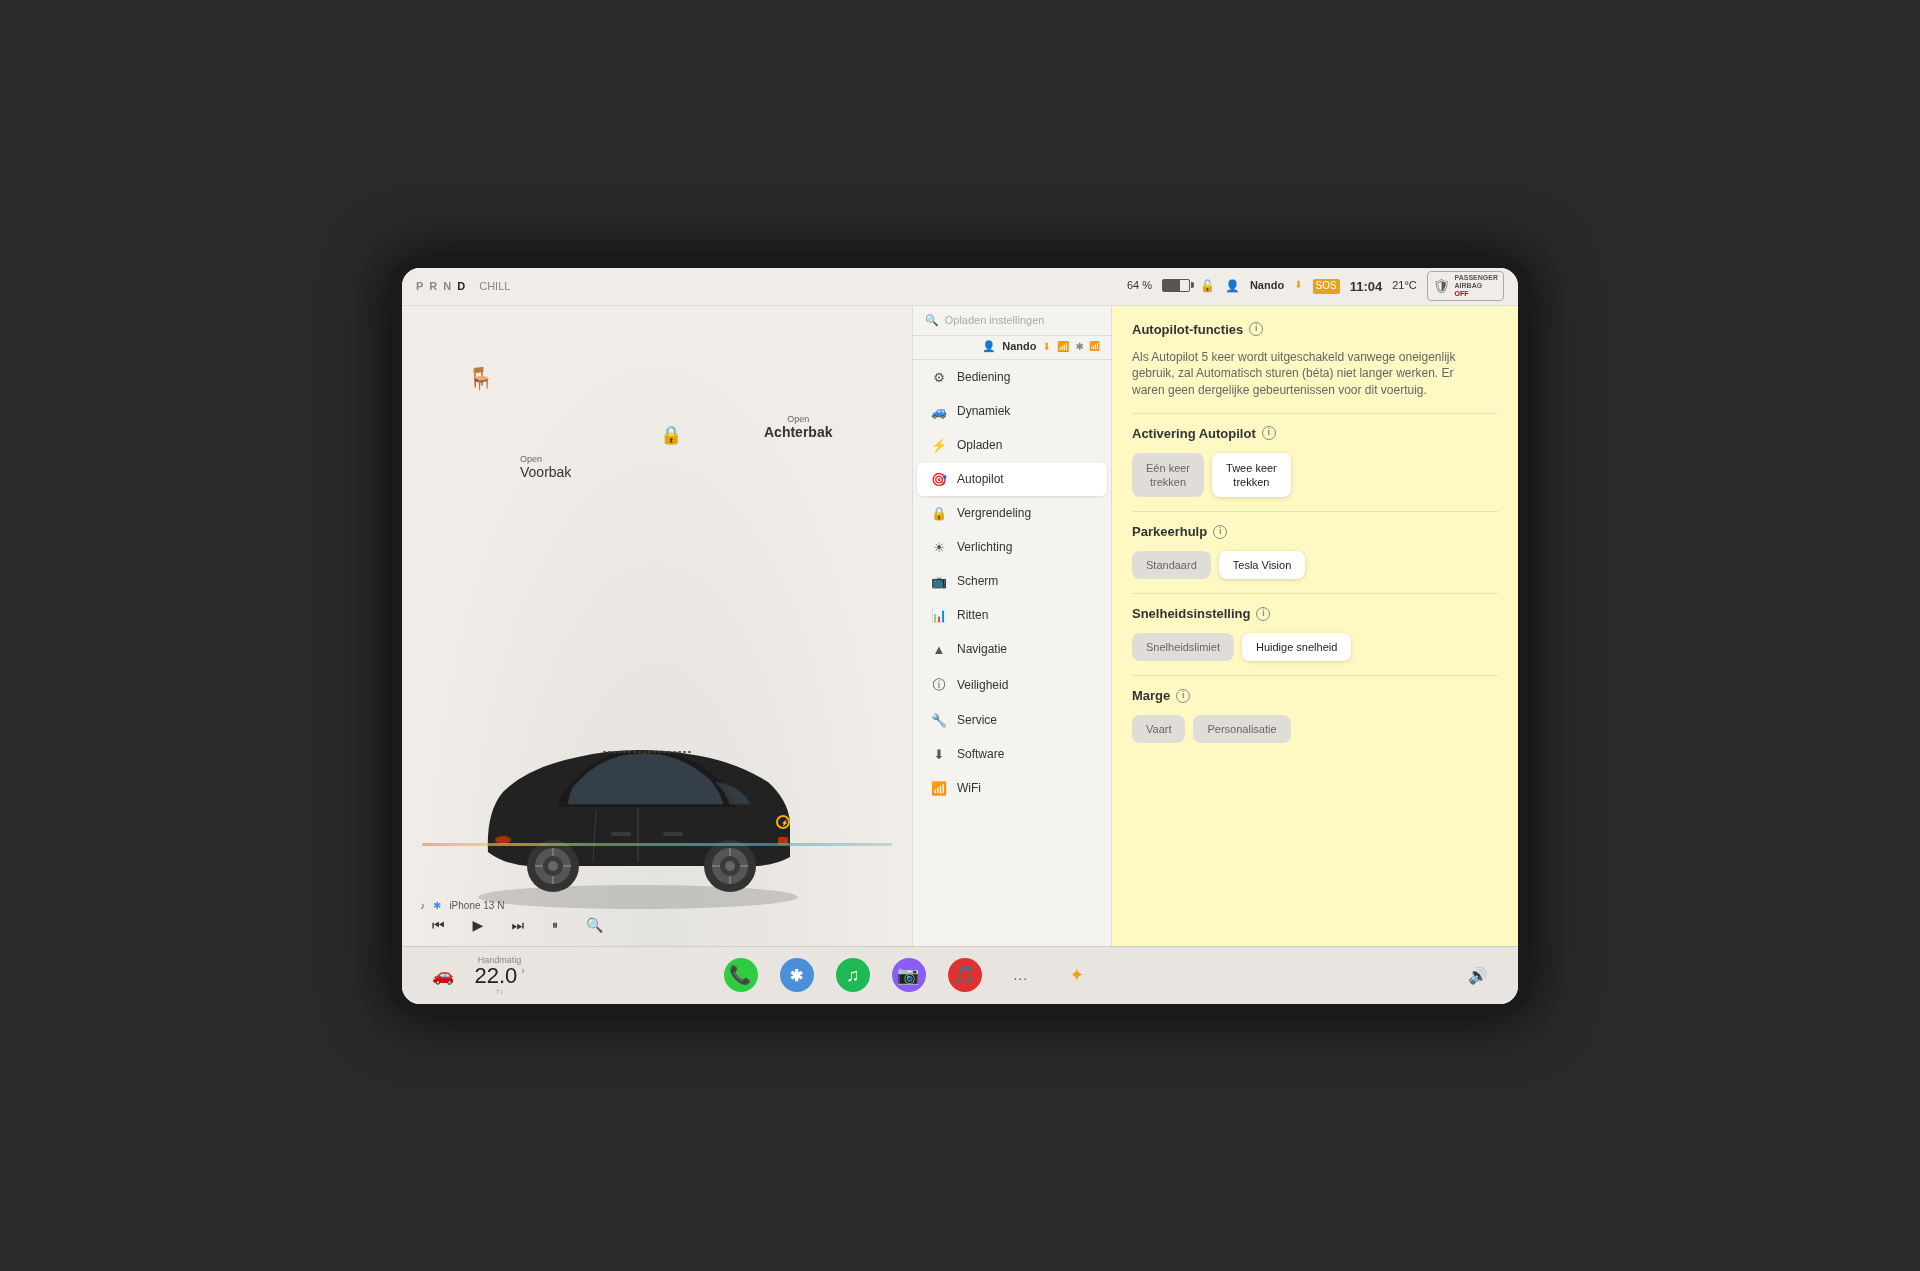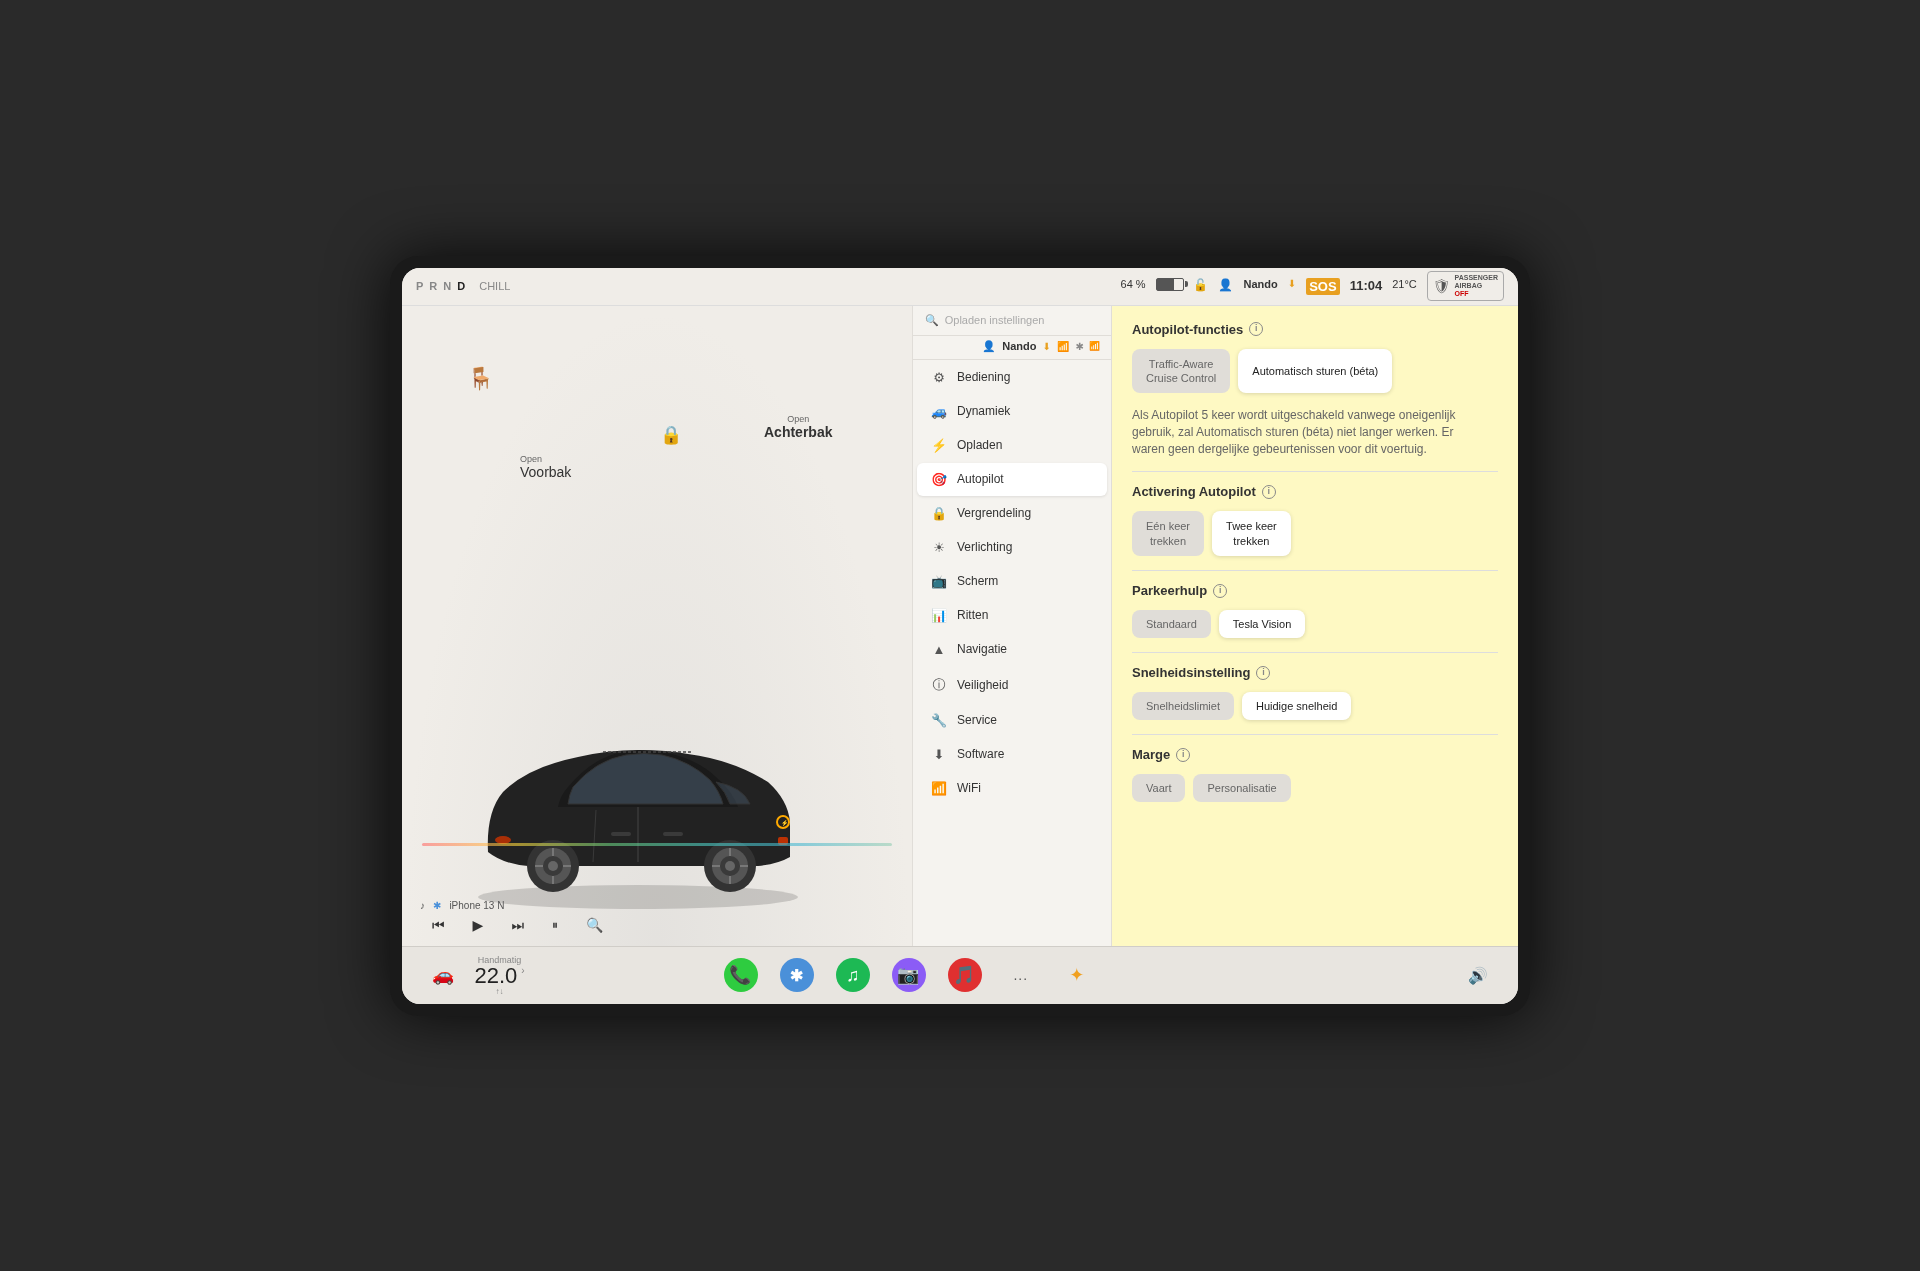--- a/index.html
+++ b/index.html
@@ -79,22 +79,22 @@
       height: 6px;
       background: #555;
       border-radius: 0 2px 2px 0;
     }
     .lock-icon { font-size: 12px; }
     .user-name { font-size: 11px; font-weight: 600; color: #333; }
     .download-icon { color: #e8a020; font-size: 10px; }
     .sos { 
       background: #e8a020;
       color: white;
-      font-size: 13px;
-      font-weight: 700;
+      font-size: 10px;
+      font-weight: 400;
       padding: 1px 3px;
       border-radius: 2px;
     }
     .time { font-size: 13px; font-weight: 600; color: #333; }
     .temp { font-size: 11px; color: #333; }
     .passenger-airbag {
       display: flex;
       align-items: center;
       gap: 4px;
       border: 1px solid #aaa;
@@ -542,25 +542,20 @@
         </div>
       </div>
 
       <div class="settings-panel">
 
         <div class="section-title">
           <span>Autopilot-functies</span>
           <span class="info-icon">i</span>
         </div>
 
-        <div class="option-group">
-          <button class="option-btn inactive" style="white-space:pre-line;line-height:1.3;">Traffic-Aware
-Cruise Control</button>
-          <button class="option-btn active">Automatisch sturen (béta)</button>
-        </div>
 
         <div class="description-text">Als Autopilot 5 keer wordt uitgeschakeld vanwege oneigenlijk gebruik, zal Automatisch sturen (béta) niet langer werken. Er waren geen dergelijke gebeurtenissen voor dit voertuig.</div>
 
         <div class="divider"></div>
 
         <div class="section-title">
           <span>Activering Autopilot</span>
           <span class="info-icon">i</span>
         </div>
 

